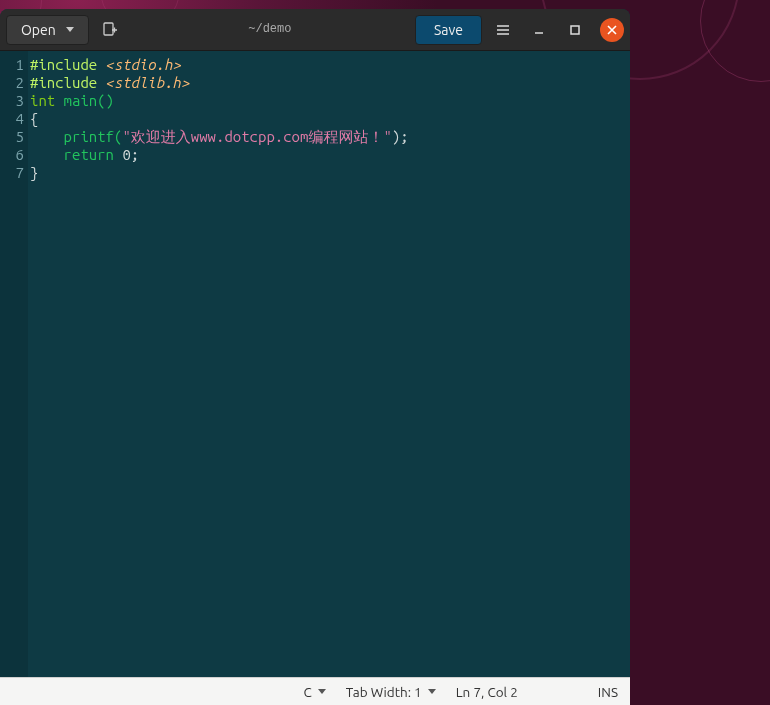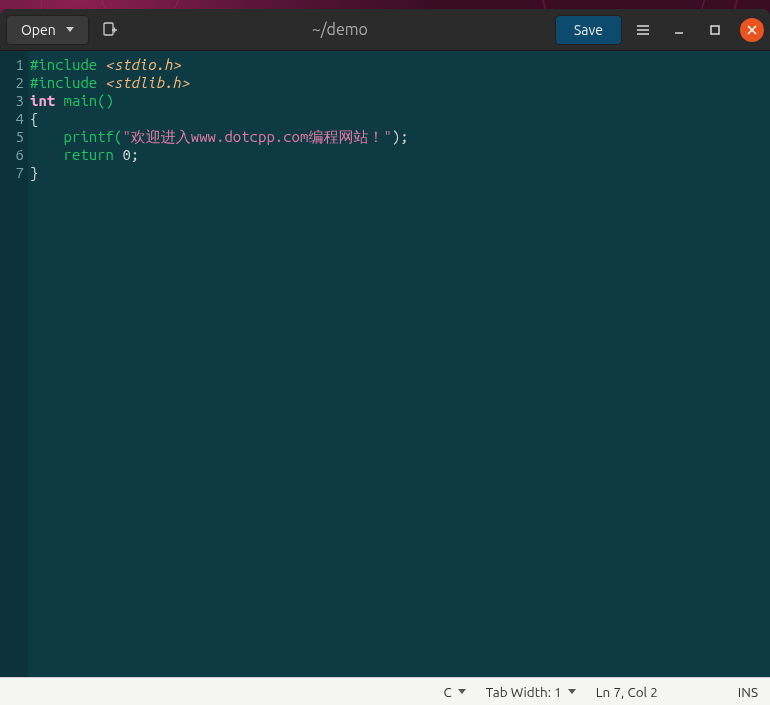--- a/index.html
+++ b/index.html
@@ -24,21 +24,21 @@
   }
   .desktop-bg::before { width:120px; height:120px; left:700px; top:-40px; }
   .desktop-bg::after  { width:60px; height:60px; left:-20px; top:-30px; border-color:rgba(200,80,140,0.2);}
   .bgcircle1 { position:absolute; width:200px; height:200px; border-radius:50%; left:540px; top:-120px; border:2px solid rgba(200,80,140,0.2);}
   .bgcircle2 { position:absolute; width:80px; height:80px; border-radius:50%; left:100px; top:-50px; border:1px solid rgba(200,80,140,0.2);}
 
   .window {
     position: absolute;
     left: 0;
     top: 9px;
-    width: 770px;
+    width: 630px;
     height: 696px;
     background: #0e3a44;
     display: flex;
     flex-direction: column;
     border-radius: 8px 8px 0 0;
     overflow:hidden;
   }
 
   
   .headerbar {
@@ -79,21 +79,21 @@
     cursor: pointer;
   }
   .newtab-btn svg { width:16px; height:16px; }
   .title-area {
     flex: 1;
     text-align: center;
     color: #eee;
     line-height: 1.1;
   }
   .title-area .fname { font-weight: bold; font-size: 14px; color:#f5f5f5;}
-  .title-area .path  { font-size: 16px; color: #aaa; }
+  .title-area .path  { font-size: 12px; color: #aaa; font-family: Liberation Mono, monospace; }
   .save-btn {
     height: 30px;
     padding: 0 18px;
     background: #0c4a6e;
     border: 1px solid #202020;
     border-radius: 4px;
     color: #eee;
     font-size: 14px;
     cursor: pointer;
     display:flex; align-items:center;
@@ -140,23 +140,23 @@
     user-select: none;
   }
   .gutter div { height: 18px; }
   .code {
     flex: 1;
     padding: 5px 0 0 2px;
     color: #d0d8d8;
     white-space: pre;
   }
   .code div { height: 18px; }
-  .tok-pp      { color: #22c55e; }      
+  .tok-pp      { color: #bef264; }      
   .tok-include { color: #fdba74; font-style: italic; }      
-  .tok-kw-type { color: #f9a8d4; font-weight: bold; }      
+  .tok-kw-type { color: #84cc16; }      
   .tok-kw      { color: #22c55e; }      
   .tok-str     { color: #e17ba7; }      
   .tok-num     { color: #d0d8d8; }
   .tok-fn      { color: #22c55e; }
   .tok-punct   { color: #d0d8d8; }
 
   
   .statusbar {
     height: 28px;
     background: #f5f5f4;

